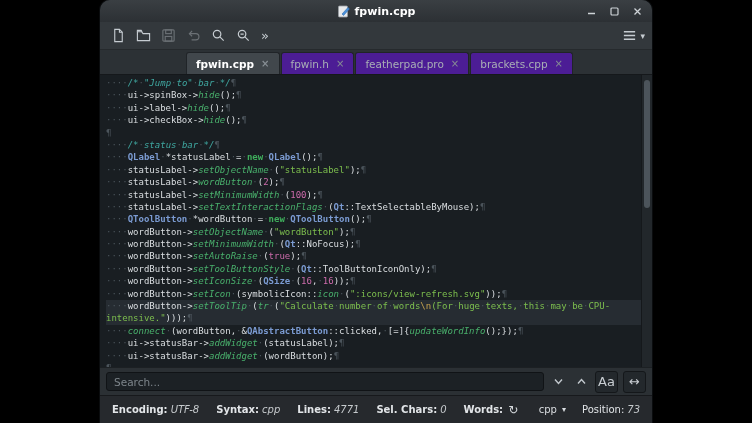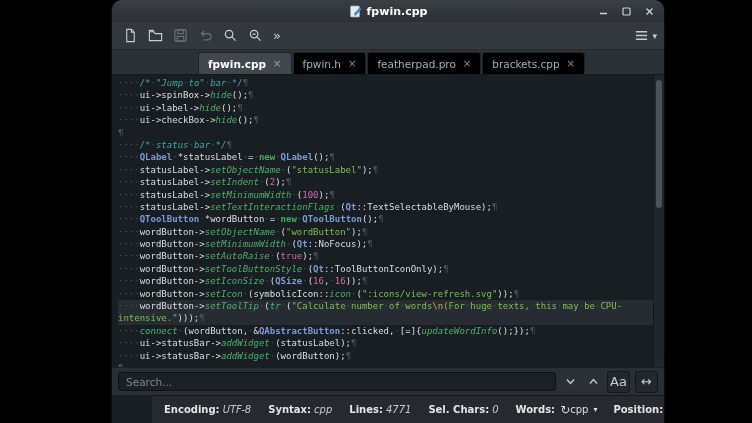--- a/index.html
+++ b/index.html
@@ -1,31 +1,31 @@
 <!DOCTYPE html>
 <html><head>
 <meta charset="utf-8">
 <style>
   html,body{margin:0;padding:0;}
   body{width:752px;height:423px;background:#000;overflow:hidden;position:relative;font-family:"DejaVu Sans",sans-serif;}
-  .window{position:absolute;left:112px;top:0;width:552px;height:423px;display:flex;flex-direction:column;background:#191e22;border-radius:10px 10px 0 0;overflow:hidden;box-shadow:0 0 0 1px #0a0c0e;}
+  .window{position:absolute;left:100px;top:0;width:552px;height:423px;display:flex;flex-direction:column;background:#191e22;border-radius:10px 10px 0 0;overflow:hidden;box-shadow:0 0 0 1px #0a0c0e;}
 
   .titlebar{height:22px;flex:0 0 22px;background:linear-gradient(#3a3f43,#2c3034);display:flex;align-items:center;justify-content:center;gap:5px;position:relative;}
   .title{color:#ffffff;font-size:11px;font-weight:bold;}
   .win-controls{position:absolute;right:9px;top:0;height:100%;display:flex;align-items:center;gap:11px;color:#ced3d7;}
   .wbtn{display:flex;align-items:center;justify-content:center;width:12px;height:12px;}
 
   .toolbar{height:27px;flex:0 0 27px;background:#33383c;display:flex;align-items:center;padding:0 7px;gap:3px;color:#c6ccd1;border-bottom:1px solid #262a2d;}
   .tbtn{width:22px;height:21px;display:flex;align-items:center;justify-content:center;border-radius:2px;}
   .tbtn.disabled{opacity:.38;}
   .overflow{font-size:13px;color:#c6ccd1;padding:0 4px;}
   .menu-btn{margin-left:auto;display:flex;align-items:center;gap:3px;color:#c6ccd1;font-size:9px;}
 
   .tabbar{height:24px;flex:0 0 24px;background:#2c3135;display:flex;align-items:flex-end;padding-left:86px;}
-  .tab{height:22px;box-sizing:border-box;display:flex;align-items:center;gap:7px;padding:0 9px;background:#000000;border:1px solid #202428;border-bottom:none;border-radius:3px 3px 0 0;color:#a9afb5;font-size:10.5px;margin-right:1px;white-space:nowrap;}
+  .tab{height:22px;box-sizing:border-box;display:flex;align-items:center;gap:7px;padding:0 9px;background:#4c1d95;border:1px solid #202428;border-bottom:none;border-radius:3px 3px 0 0;color:#a9afb5;font-size:10.5px;margin-right:1px;white-space:nowrap;}
   .tab.active{background:#41474c;color:#ffffff;font-weight:bold;}
   .tab-close{font-size:10px;color:#878e94;}
 
   .code-wrap{flex:1;position:relative;background:#191e22;border-top:1px solid #15181b;overflow:hidden;}
   .code-lines{padding:2px 0 0 6px;font-family:"DejaVu Sans Mono",monospace;font-size:9px;}
   .line{height:12.4px;line-height:12.4px;white-space:pre;}
   .line.hl{background:#262c32;margin-right:10px;}
   .ws{color:#4b545b;}
   .cmt{color:#3fa7a0;font-style:italic;}
   .fn{color:#49b06c;font-style:italic;}
@@ -38,29 +38,29 @@
 
   .scrollbar{position:absolute;top:0;right:0;bottom:0;width:10px;background:#22272b;border-left:1px solid #15181b;}
   .thumb{position:absolute;top:5px;left:2px;width:6px;height:128px;background:#4c545b;border-radius:3px;}
 
   .searchbar{flex:0 0 27px;background:#2b3034;border-top:1px solid #1c2023;display:flex;align-items:center;padding:0 6px;gap:5px;}
   .search-input{flex:1;height:17px;background:#1c2125;border:1px solid #101316;border-radius:3px;color:#aeb4b9;font-size:10.5px;padding:0 7px;font-family:inherit;outline:none;}
   .search-input::placeholder{color:#7d858b;}
   .sbtn{width:18px;height:19px;display:flex;align-items:center;justify-content:center;color:#c2c8cd;}
   .sqbtn{width:21px;height:20px;background:#23282c;border:1px solid #14171a;border-radius:3px;display:flex;align-items:center;justify-content:center;color:#c8cdd2;font-size:13px;line-height:1;}
 
-  .statusbar{flex:0 0 27px;background:#26292d;border-top:1px solid #17191c;display:flex;align-items:center;padding:0 12px;font-size:10px;color:#e2e5e8;margin-left:40px;}
+  .statusbar{flex:0 0 27px;background:#26292d;border-top:1px solid #17191c;display:flex;align-items:center;padding:0 12px;font-size:10px;color:#e2e5e8;}
   .statusbar-items{display:flex;gap:17px;align-items:center;}
   .sb-item{white-space:nowrap;display:flex;align-items:center;}
   .sb-item b{font-weight:bold;}
   .sb-item i{font-style:italic;color:#c6cacd;margin-left:3px;}
   .refresh{font-size:12px;margin-left:5px;color:#d6dadd;cursor:pointer;}
   .sb-right{margin-left:auto;display:flex;align-items:center;gap:16px;}
   .syntax-select{display:flex;gap:5px;align-items:center;color:#d9dde0;font-size:10px;}
-  .pos b{font-weight:bold;}
+  .pos b{font-weight:normal;}
   .pos i{font-style:italic;color:#c6cacd;margin-left:3px;}
 </style>
 </head>
 <body>
 
 <div class="window">
 
   <div class="titlebar">
     <span style="display:flex;">
       <svg width="13" height="13" viewBox="0 0 13 13">
@@ -158,21 +158,21 @@
   <div class="code-wrap">
     <div class="code-lines">
         <div class="line"><span class="ws">·</span><span class="ws">·</span><span class="ws">·</span><span class="ws">·</span><span class="cmt">/*</span><span class="ws">·</span><span class="cmt">"Jump</span><span class="ws">·</span><span class="cmt">to"</span><span class="ws">·</span><span class="cmt">bar</span><span class="ws">·</span><span class="cmt">*/</span><span class="ws">¶</span></div>
         <div class="line"><span class="ws">·</span><span class="ws">·</span><span class="ws">·</span><span class="ws">·</span><span class="pln">ui-&gt;spinBox-&gt;</span><span class="fn">hide</span><span class="pln">();</span><span class="ws">¶</span></div>
         <div class="line"><span class="ws">·</span><span class="ws">·</span><span class="ws">·</span><span class="ws">·</span><span class="pln">ui-&gt;label-&gt;</span><span class="fn">hide</span><span class="pln">();</span><span class="ws">¶</span></div>
         <div class="line"><span class="ws">·</span><span class="ws">·</span><span class="ws">·</span><span class="ws">·</span><span class="pln">ui-&gt;checkBox-&gt;</span><span class="fn">hide</span><span class="pln">();</span><span class="ws">¶</span></div>
         <div class="line"><span class="ws">¶</span></div>
         <div class="line"><span class="ws">·</span><span class="ws">·</span><span class="ws">·</span><span class="ws">·</span><span class="cmt">/*</span><span class="ws">·</span><span class="cmt">status</span><span class="ws">·</span><span class="cmt">bar</span><span class="ws">·</span><span class="cmt">*/</span><span class="ws">¶</span></div>
         <div class="line"><span class="ws">·</span><span class="ws">·</span><span class="ws">·</span><span class="ws">·</span><span class="typ">QLabel</span><span class="ws">·</span><span class="pln">*statusLabel</span><span class="ws">·</span><span class="pln">=</span><span class="ws">·</span><span class="kw">new</span><span class="ws">·</span><span class="typ">QLabel</span><span class="pln">();</span><span class="ws">¶</span></div>
         <div class="line"><span class="ws">·</span><span class="ws">·</span><span class="ws">·</span><span class="ws">·</span><span class="pln">statusLabel-&gt;</span><span class="fn">setObjectName</span><span class="ws">·</span><span class="pln">(</span><span class="str">"statusLabel"</span><span class="pln">);</span><span class="ws">¶</span></div>
-        <div class="line"><span class="ws">·</span><span class="ws">·</span><span class="ws">·</span><span class="ws">·</span><span class="pln">statusLabel-&gt;</span><span class="fn">setIndent</span><span class="ws">·</span><span class="pln">(</span><span class="num">2</span><span class="pln">);</span><span class="ws">¶</span></div>
+        <div class="line"><span class="ws">·</span><span class="ws">·</span><span class="ws">·</span><span class="ws">·</span><span class="pln">statusLabel-&gt;</span><span class="fn">wordButton</span><span class="ws">·</span><span class="pln">(</span><span class="num">2</span><span class="pln">);</span><span class="ws">¶</span></div>
         <div class="line"><span class="ws">·</span><span class="ws">·</span><span class="ws">·</span><span class="ws">·</span><span class="pln">statusLabel-&gt;</span><span class="fn">setMinimumWidth</span><span class="ws">·</span><span class="pln">(</span><span class="num">100</span><span class="pln">);</span><span class="ws">¶</span></div>
         <div class="line"><span class="ws">·</span><span class="ws">·</span><span class="ws">·</span><span class="ws">·</span><span class="pln">statusLabel-&gt;</span><span class="fn">setTextInteractionFlags</span><span class="ws">·</span><span class="pln">(</span><span class="typ">Qt</span><span class="pln">::TextSelectableByMouse);</span><span class="ws">¶</span></div>
         <div class="line"><span class="ws">·</span><span class="ws">·</span><span class="ws">·</span><span class="ws">·</span><span class="typ">QToolButton</span><span class="ws">·</span><span class="pln">*wordButton</span><span class="ws">·</span><span class="pln">=</span><span class="ws">·</span><span class="kw">new</span><span class="ws">·</span><span class="typ">QToolButton</span><span class="pln">();</span><span class="ws">¶</span></div>
         <div class="line"><span class="ws">·</span><span class="ws">·</span><span class="ws">·</span><span class="ws">·</span><span class="pln">wordButton-&gt;</span><span class="fn">setObjectName</span><span class="ws">·</span><span class="pln">(</span><span class="str">"wordButton"</span><span class="pln">);</span><span class="ws">¶</span></div>
         <div class="line"><span class="ws">·</span><span class="ws">·</span><span class="ws">·</span><span class="ws">·</span><span class="pln">wordButton-&gt;</span><span class="fn">setMinimumWidth</span><span class="ws">·</span><span class="pln">(</span><span class="typ">Qt</span><span class="pln">::NoFocus);</span><span class="ws">¶</span></div>
         <div class="line"><span class="ws">·</span><span class="ws">·</span><span class="ws">·</span><span class="ws">·</span><span class="pln">wordButton-&gt;</span><span class="fn">setAutoRaise</span><span class="ws">·</span><span class="pln">(</span><span class="num">true</span><span class="pln">);</span><span class="ws">¶</span></div>
         <div class="line"><span class="ws">·</span><span class="ws">·</span><span class="ws">·</span><span class="ws">·</span><span class="pln">wordButton-&gt;</span><span class="fn">setToolButtonStyle</span><span class="ws">·</span><span class="pln">(</span><span class="typ">Qt</span><span class="pln">::ToolButtonIconOnly);</span><span class="ws">¶</span></div>
         <div class="line"><span class="ws">·</span><span class="ws">·</span><span class="ws">·</span><span class="ws">·</span><span class="pln">wordButton-&gt;</span><span class="fn">setIconSize</span><span class="ws">·</span><span class="pln">(</span><span class="typ">QSize</span><span class="ws">·</span><span class="pln">(</span><span class="num">16</span><span class="pln">,</span><span class="ws">·</span><span class="num">16</span><span class="pln">));</span><span class="ws">¶</span></div>
         <div class="line"><span class="ws">·</span><span class="ws">·</span><span class="ws">·</span><span class="ws">·</span><span class="pln">wordButton-&gt;</span><span class="fn">setIcon</span><span class="ws">·</span><span class="pln">(symbolicIcon::</span><span class="fn">icon</span><span class="ws">·</span><span class="pln">(</span><span class="str">":icons/view-refresh.svg"</span><span class="pln">));</span><span class="ws">¶</span></div>
         <div class="line hl"><span class="ws">·</span><span class="ws">·</span><span class="ws">·</span><span class="ws">·</span><span class="pln">wordButton-&gt;</span><span class="fn">setToolTip</span><span class="ws">·</span><span class="pln">(</span><span class="fn">tr</span><span class="ws">·</span><span class="pln">(</span><span class="str">"Calculate</span><span class="ws">·</span><span class="str">number</span><span class="ws">·</span><span class="str">of</span><span class="ws">·</span><span class="str">words</span><span class="esc">\n</span><span class="str">(For</span><span class="ws">·</span><span class="str">huge</span><span class="ws">·</span><span class="str">texts,</span><span class="ws">·</span><span class="str">this</span><span class="ws">·</span><span class="str">may</span><span class="ws">·</span><span class="str">be</span><span class="ws">·</span><span class="str">CPU-</span></div>

